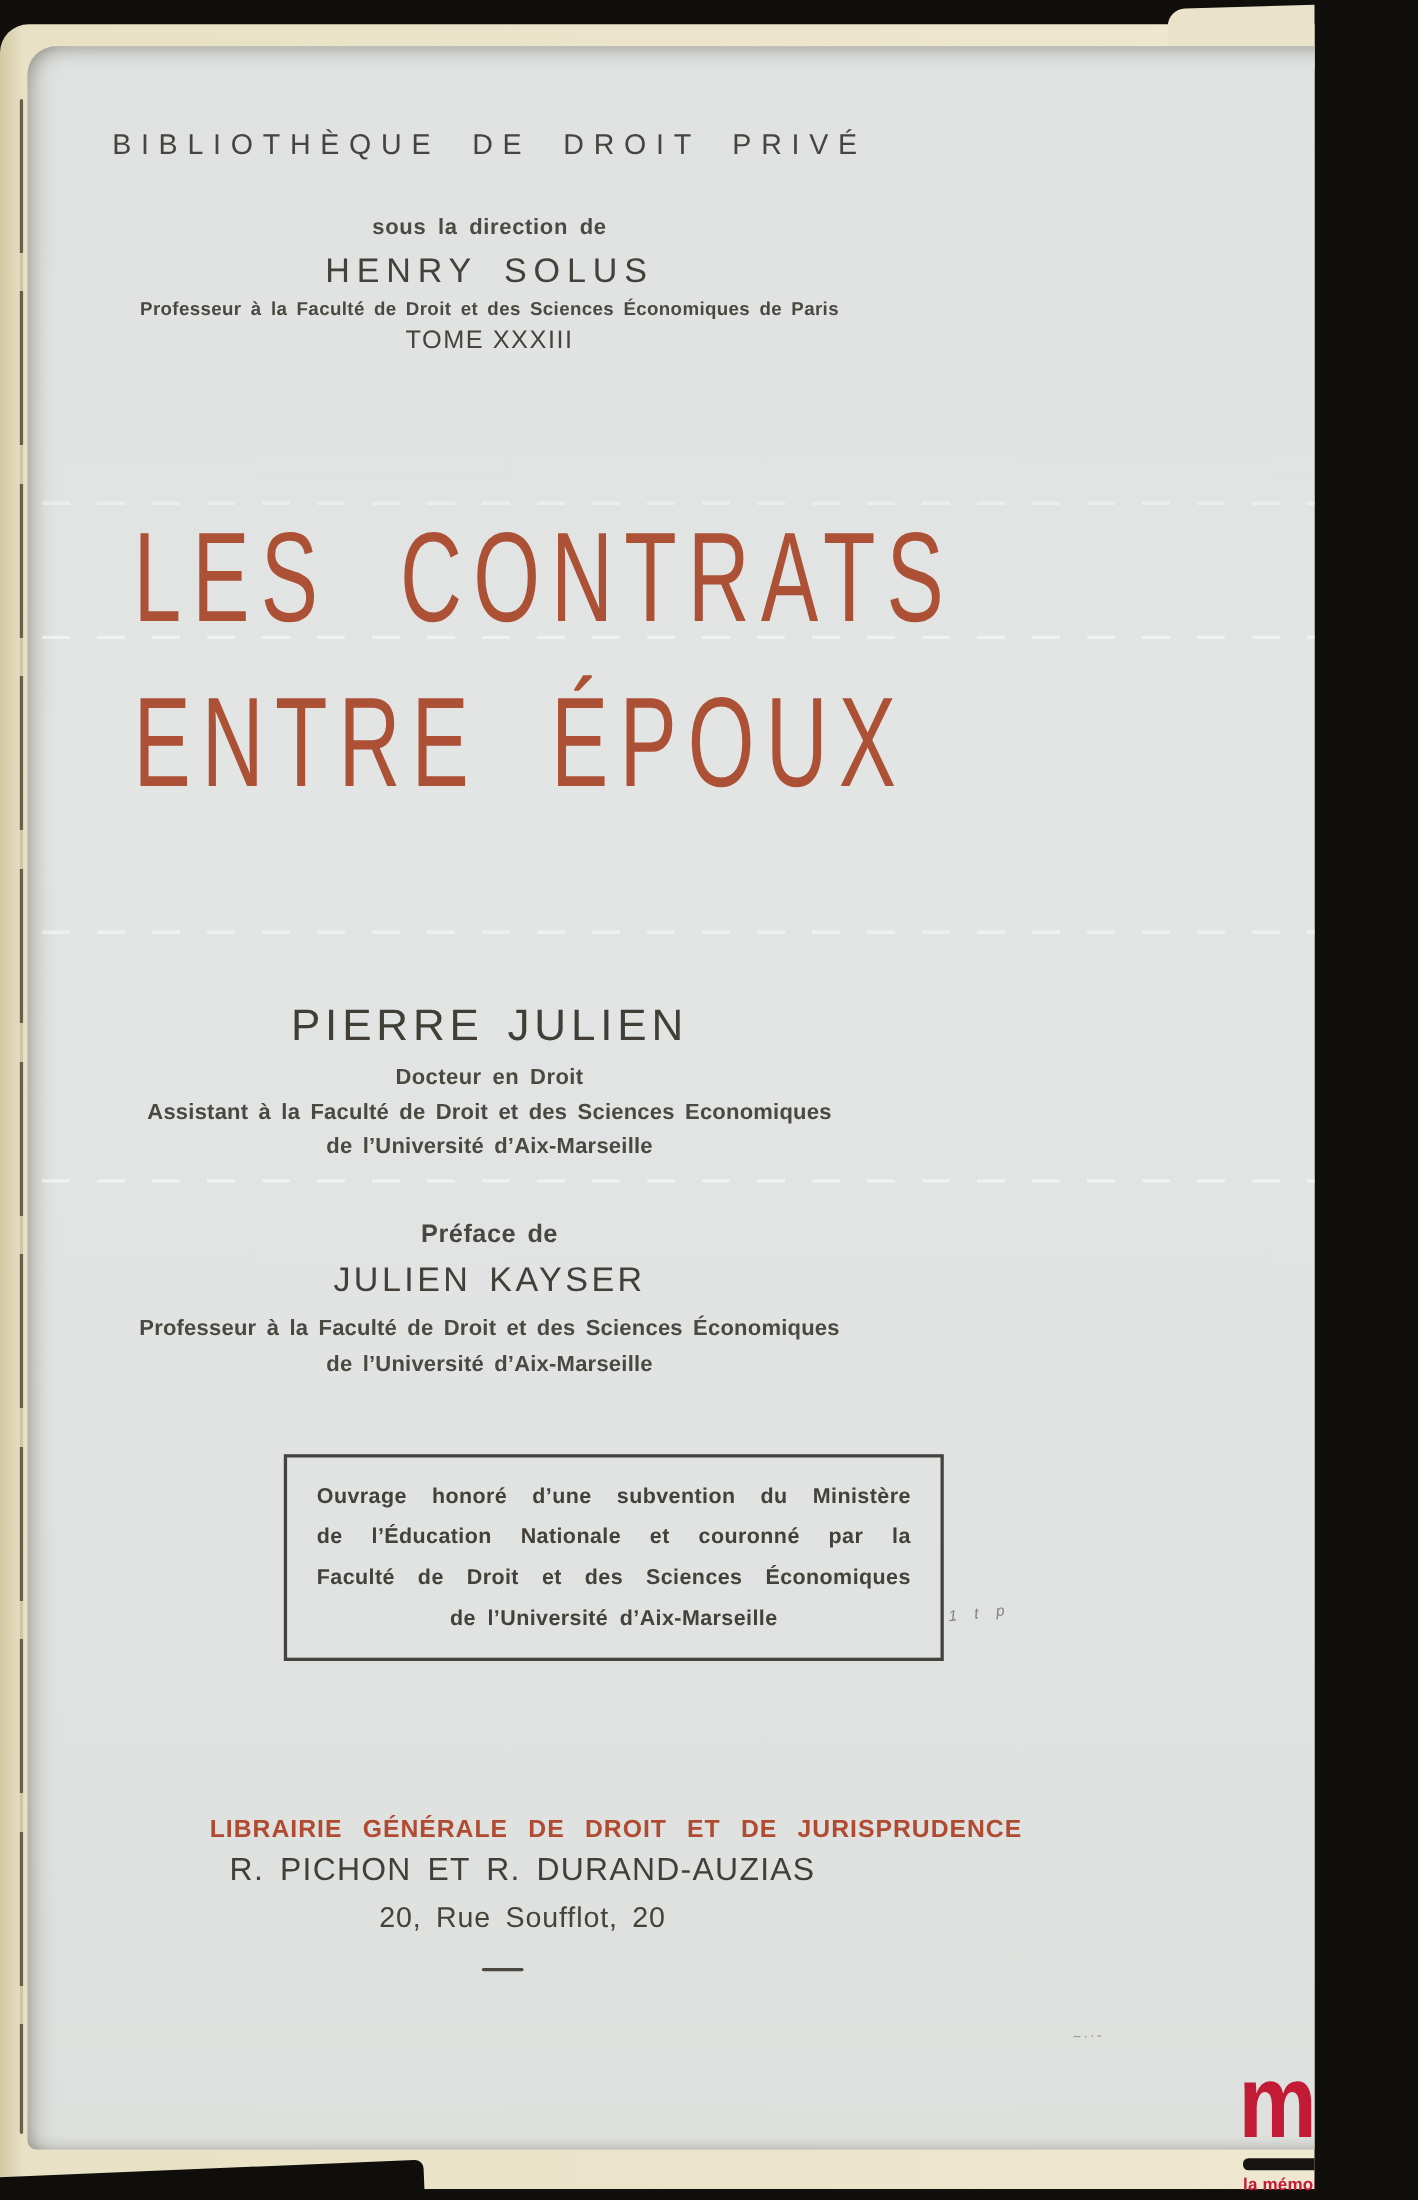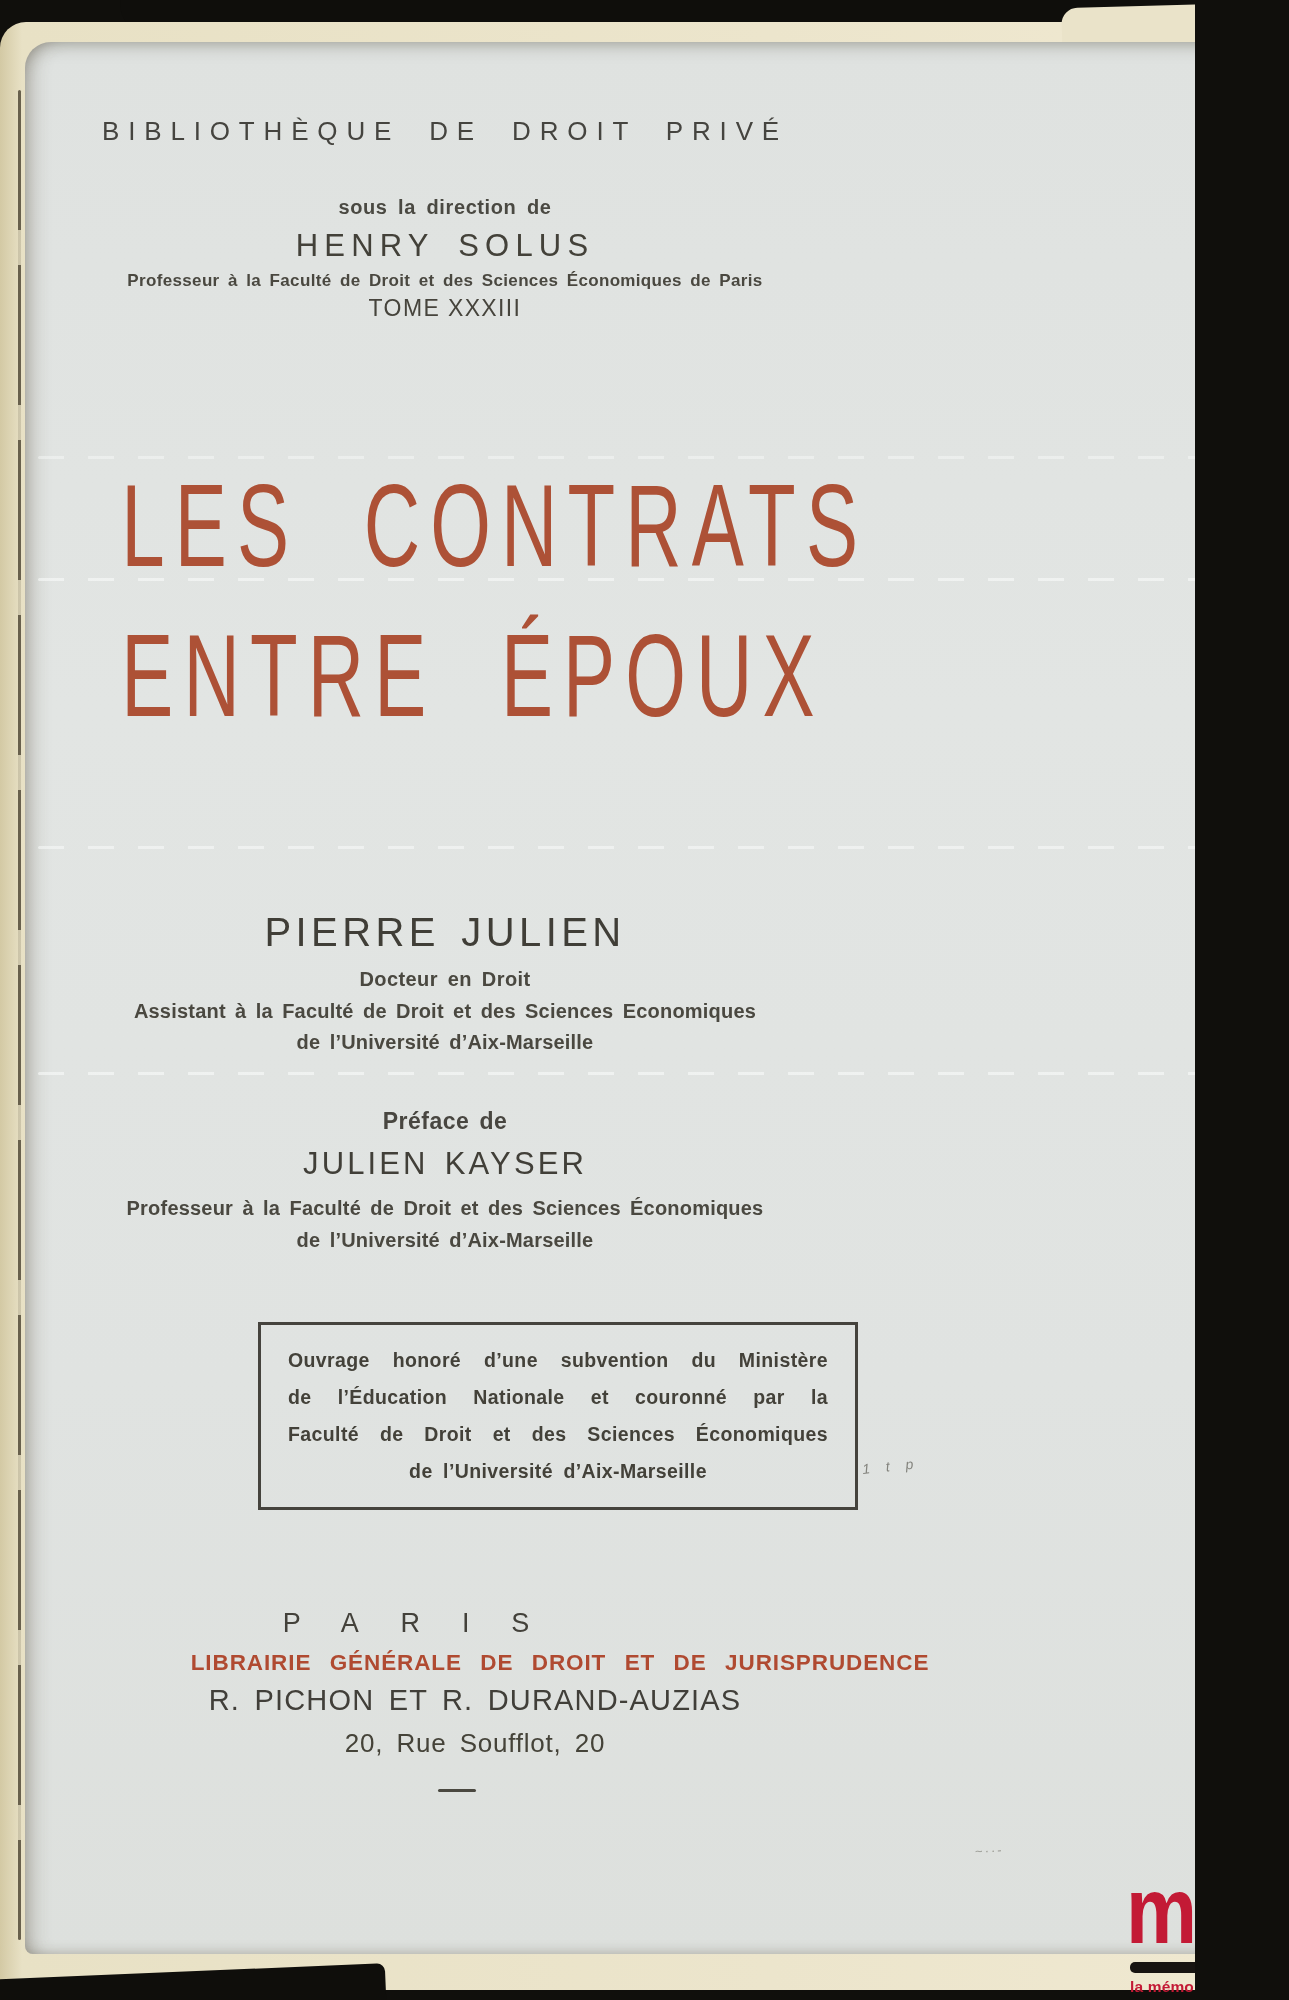--- a/index.html
+++ b/index.html
@@ -157,21 +157,20 @@
     <div class="line preface-role1">Professeur à la Faculté de Droit et des Sciences Économiques</div>
     <div class="line preface-role2">de l’Université d’Aix-Marseille</div>
 
     <div class="award-box">
       <span class="award-line">Ouvrage honoré d’une subvention du Ministère</span>
       <span class="award-line">de l’Éducation Nationale et couronné par la</span>
       <span class="award-line">Faculté de Droit et des Sciences Économiques</span>
       <span class="award-line centered">de l’Université d’Aix-Marseille</span>
     </div>
 
-    <div class="line city">PARIS</div>
     <div class="line publisher">LIBRAIRIE GÉNÉRALE DE DROIT ET DE JURISPRUDENCE</div>
     <div class="line printers">R. PICHON ET R. DURAND-AUZIAS</div>
     <div class="line address">20, Rue Soufflot, 20</div>
     <div class="imprint-dash"></div>
 
   </div>
 
   <div class="pencil-note">1 t p</div>
   <div class="pencil-squiggle">~··-</div>
 

